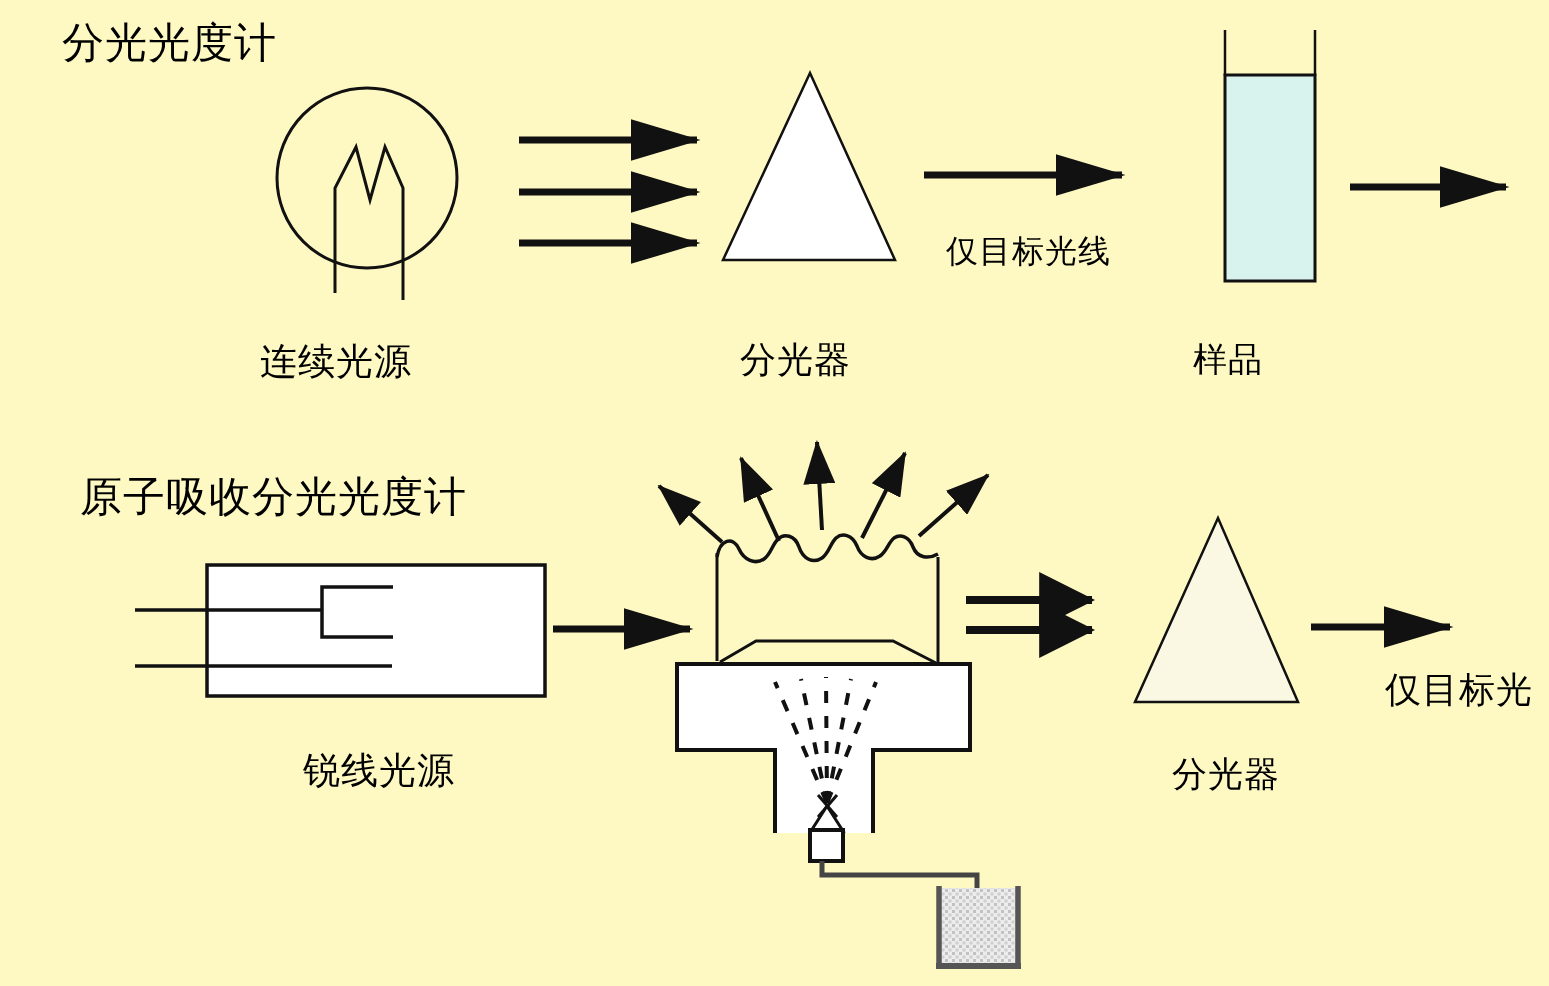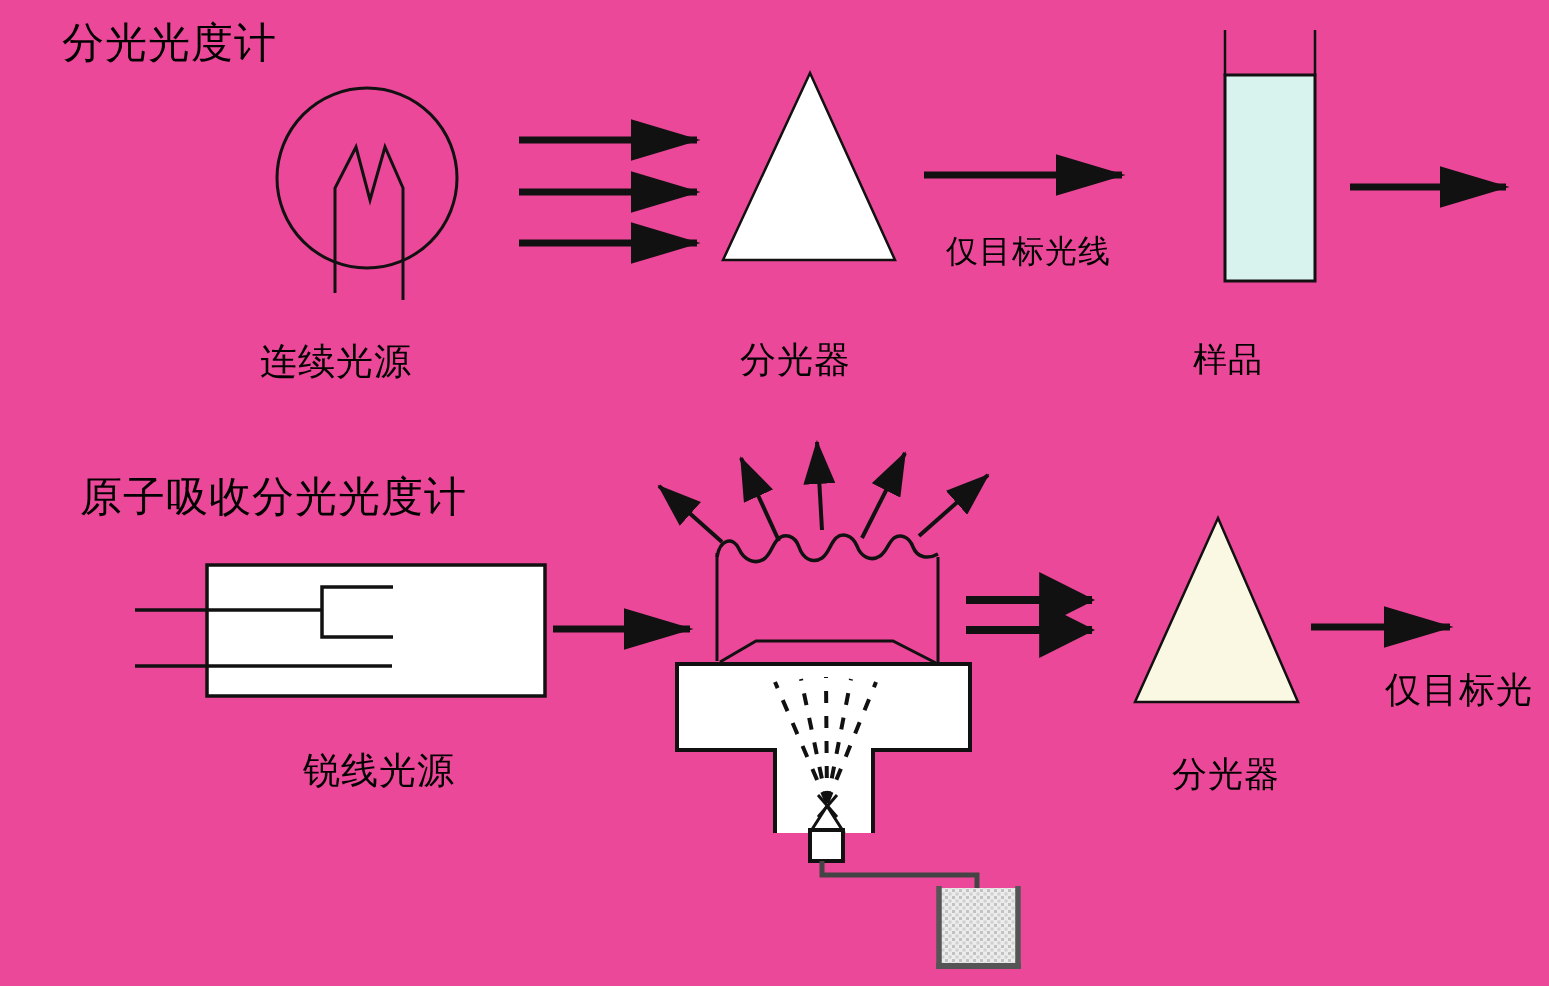--- a/index.html
+++ b/index.html
@@ -4,21 +4,21 @@
 <style>
   html, body {
     margin: 0;
     padding: 0;
     background: #ffffff;
   }
   .canvas {
     position: relative;
     width: 1549px;
     height: 986px;
-    background: #ec4899;
+    background: #fef9c3;
     overflow: hidden;
   }
   svg {
     display: block;
   }
   .ln   { stroke: #111111; fill: none; }
   .shape{ stroke: #111111; }
   text {
     font-family: "DejaVu Sans", "Liberation Sans", sans-serif;
     fill: #000000;

